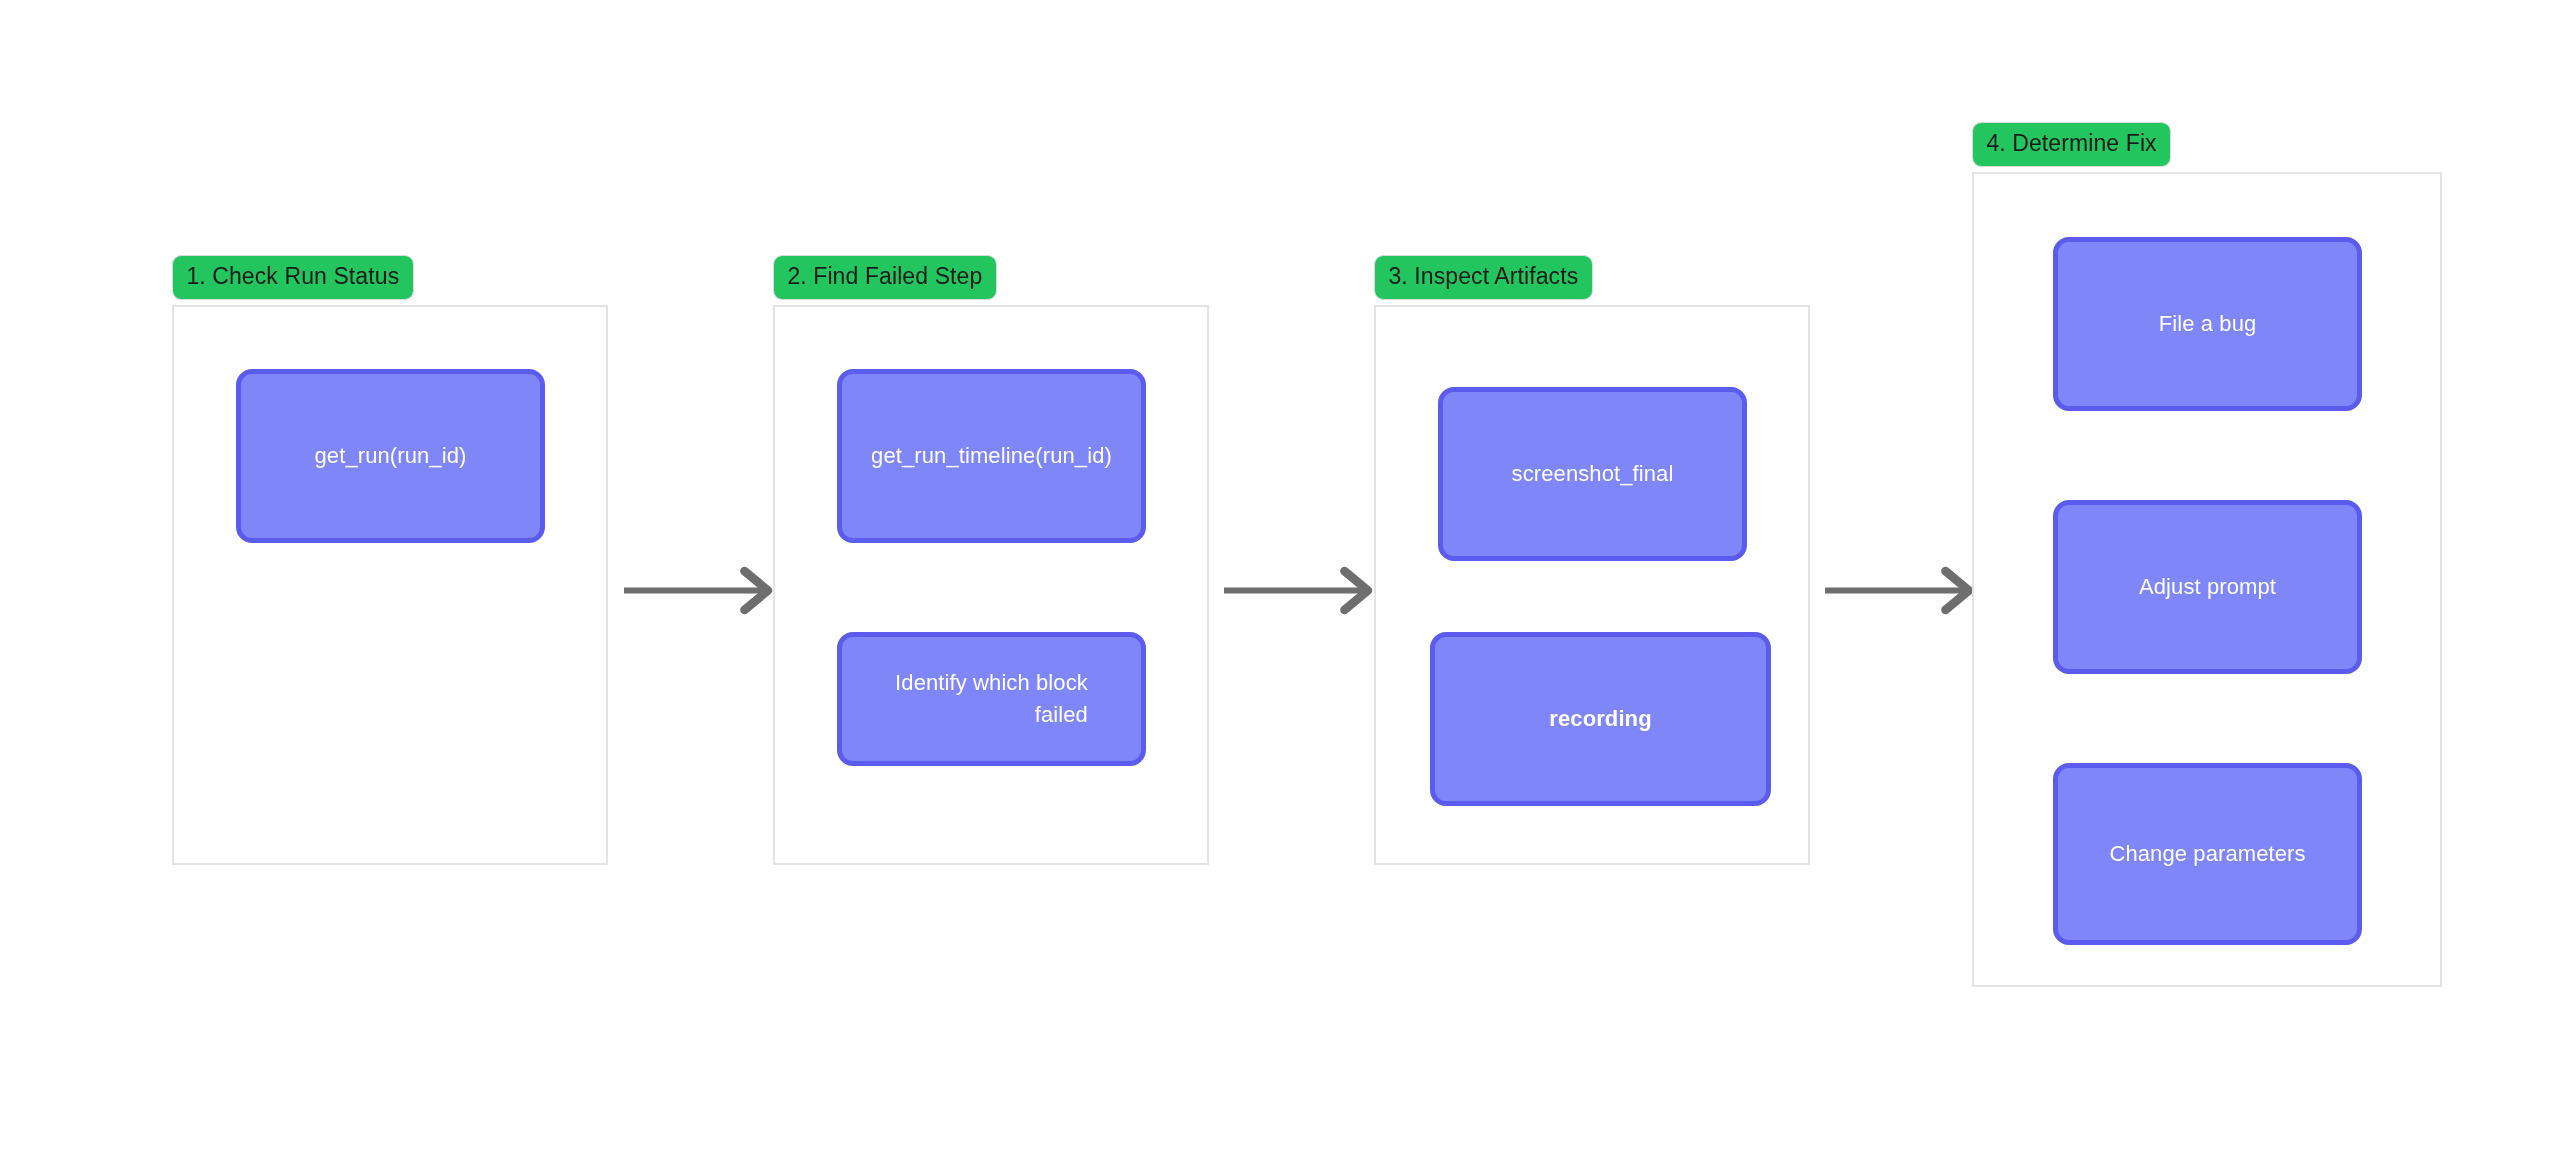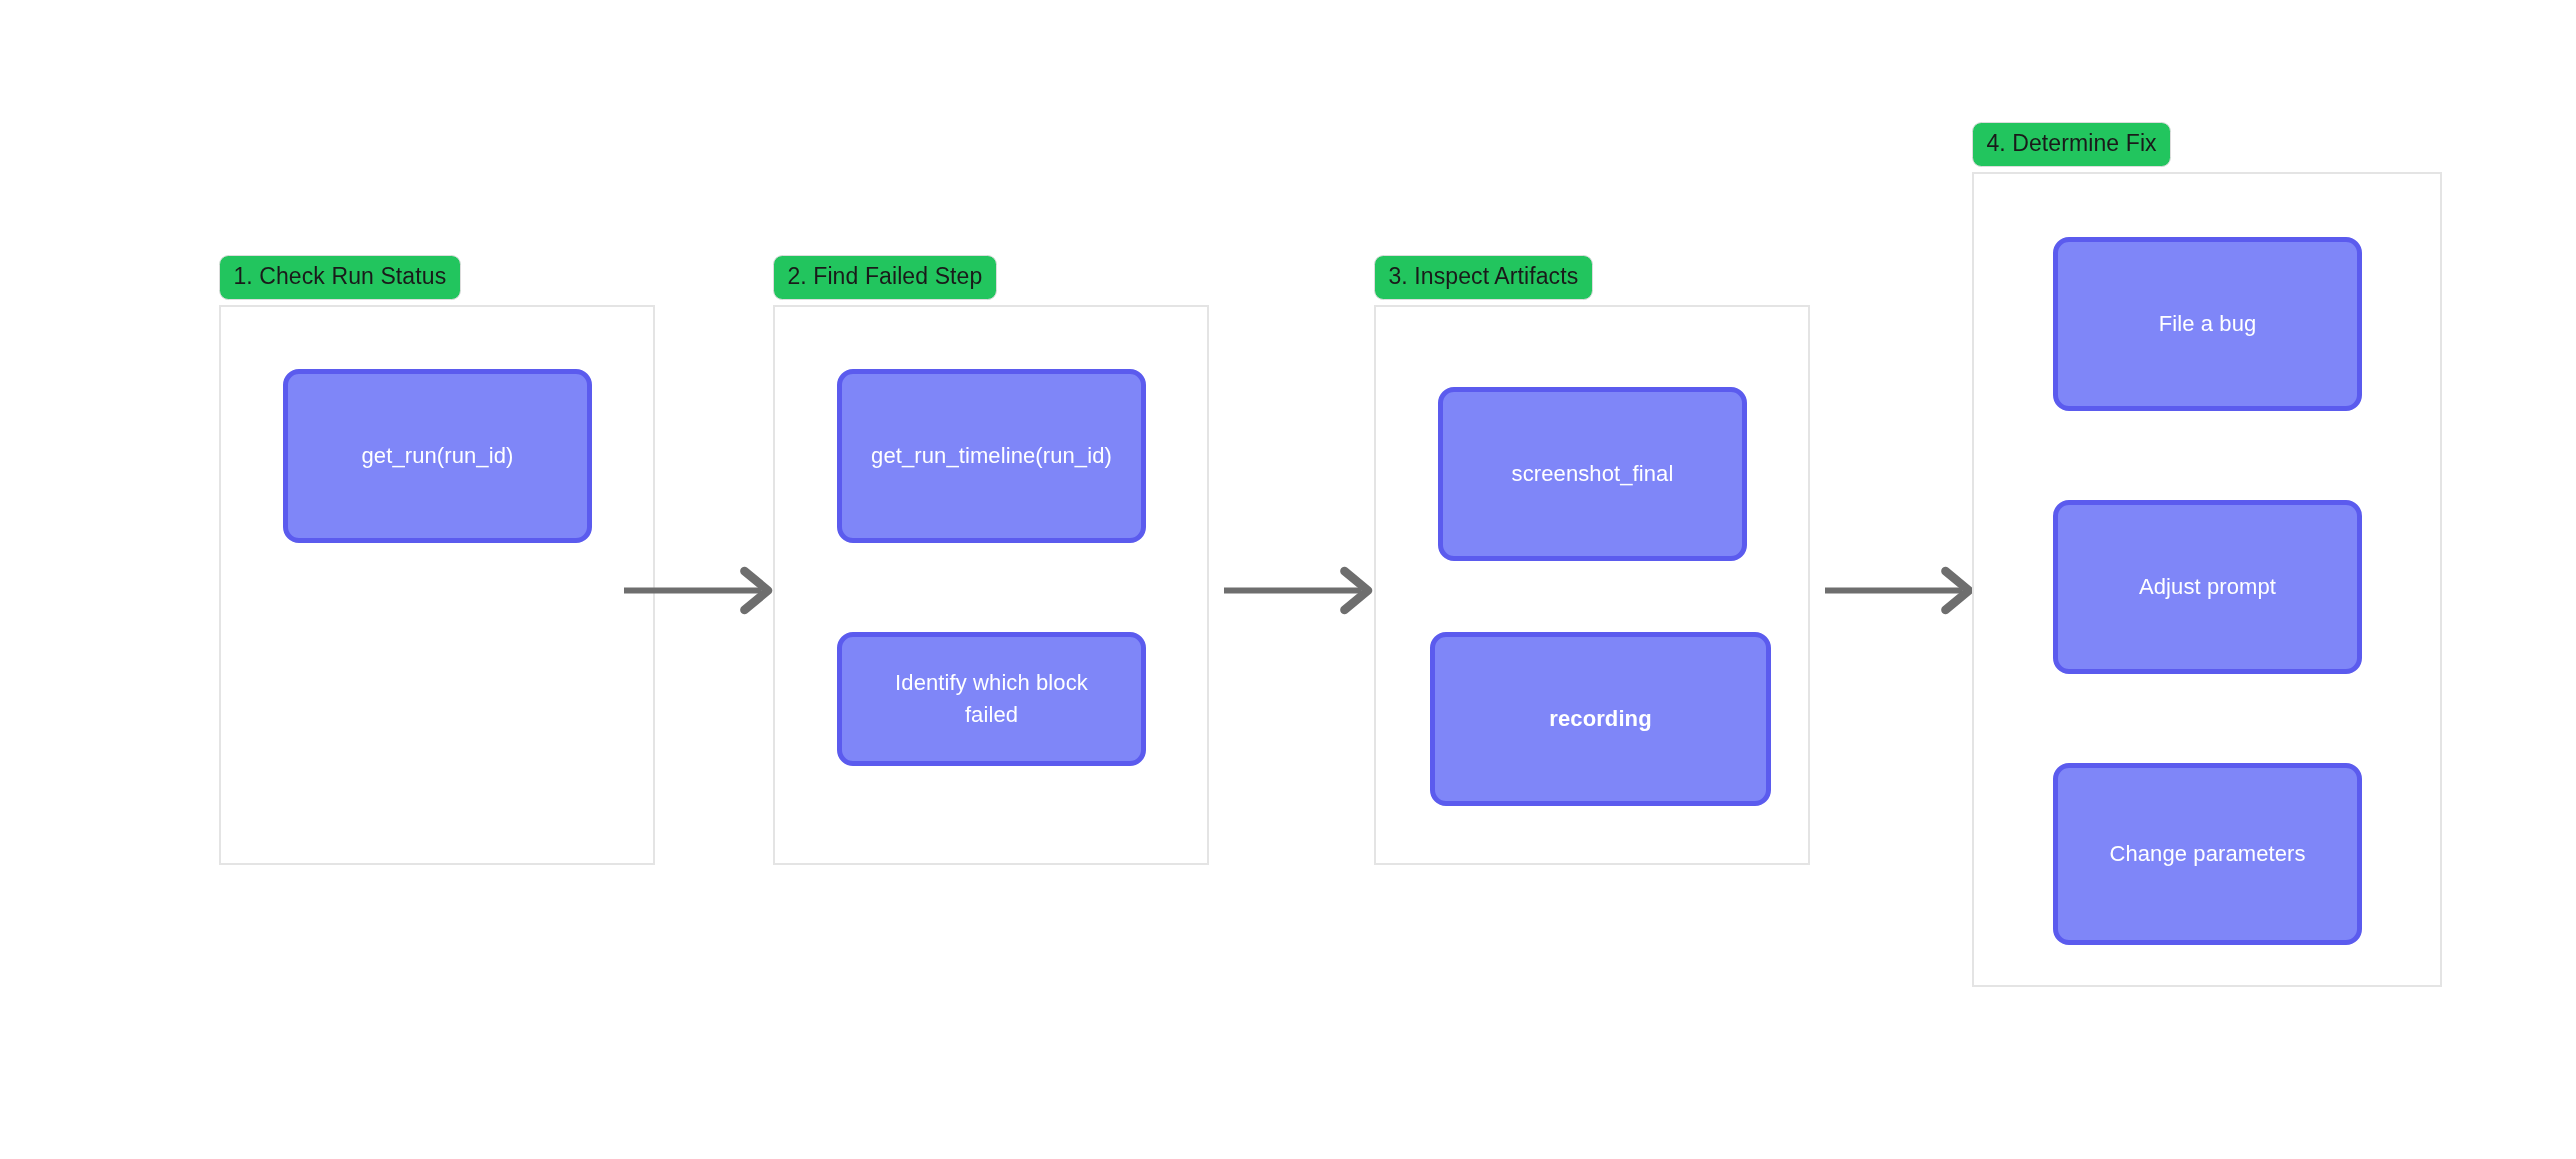--- a/index.html
+++ b/index.html
@@ -56,21 +56,21 @@
   
   .node {
     position: absolute;
     background: #7f86f8;
     border: 5.4px solid #5b5bee;
     border-radius: 16px;
     box-sizing: border-box;
     display: flex;
     align-items: center;
     justify-content: center;
-    text-align: center;
+    text-align: right;
     color: #ffffff;
     font-size: 22px;
     line-height: 1.45;
     padding: 5.4px 17.4px;
     white-space: pre-line;
     letter-spacing: 0.1px;
   }
 
   
   .arrow {
@@ -80,21 +80,21 @@
   .arrow svg {
     display: block;
     overflow: visible;
   }
 </style>
 </head>
 <body>
 
 <div id="canvas">
 
-  <div class="group" style="left:172px; top:255px; width:443px; height:610px;margin-left:47px;">
+  <div class="group" style="left:172px; top:255px; width:443px; height:610px;">
     <div class="group-label">1. Check Run Status</div>
     <div class="group-box" style="top:50px; width:436px; height:560px;"></div>
 
     <div class="node" style="left:64px; top:114px; width:309px; height:174px;">get_run(run_id)</div>
 
   </div>
 
   <div class="arrow" style="left:624px; top:567px; width:154px;">
     <svg width="154" height="47" viewBox="0 0 230 70" aria-hidden="true">
       <line x1="0" y1="35" x2="205" y2="35" stroke="#6e6e6e" stroke-width="9"></line>

